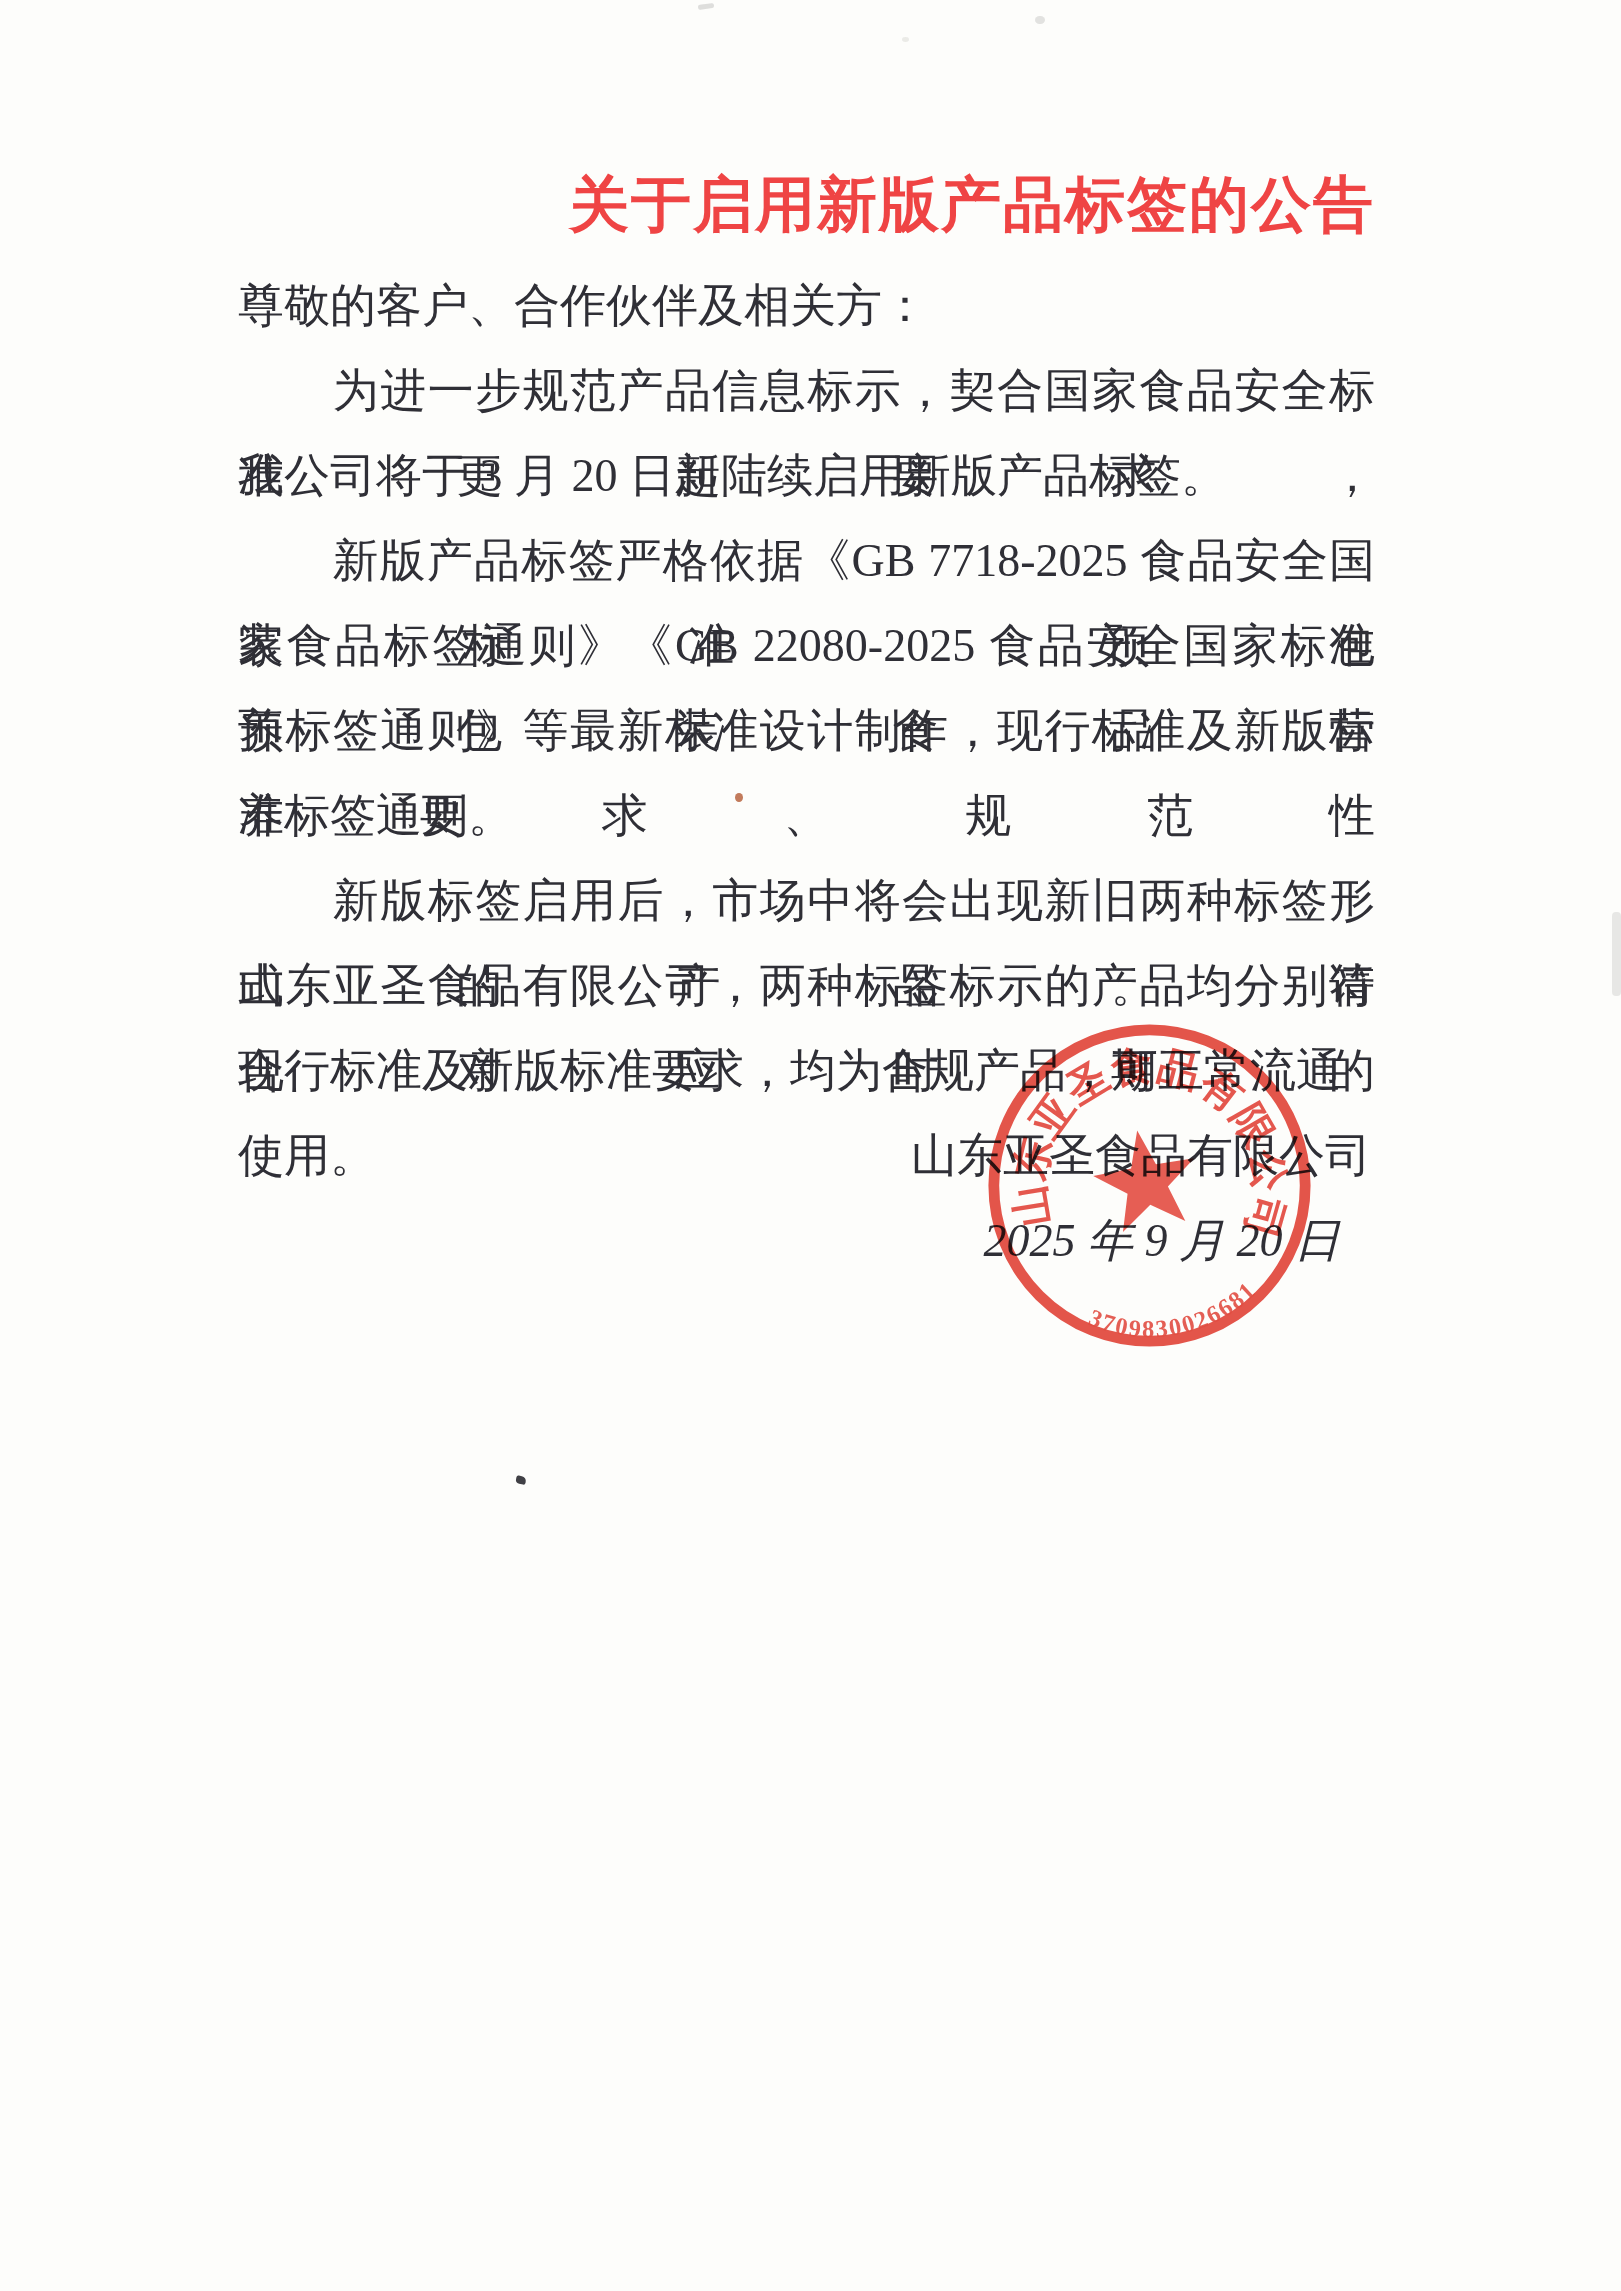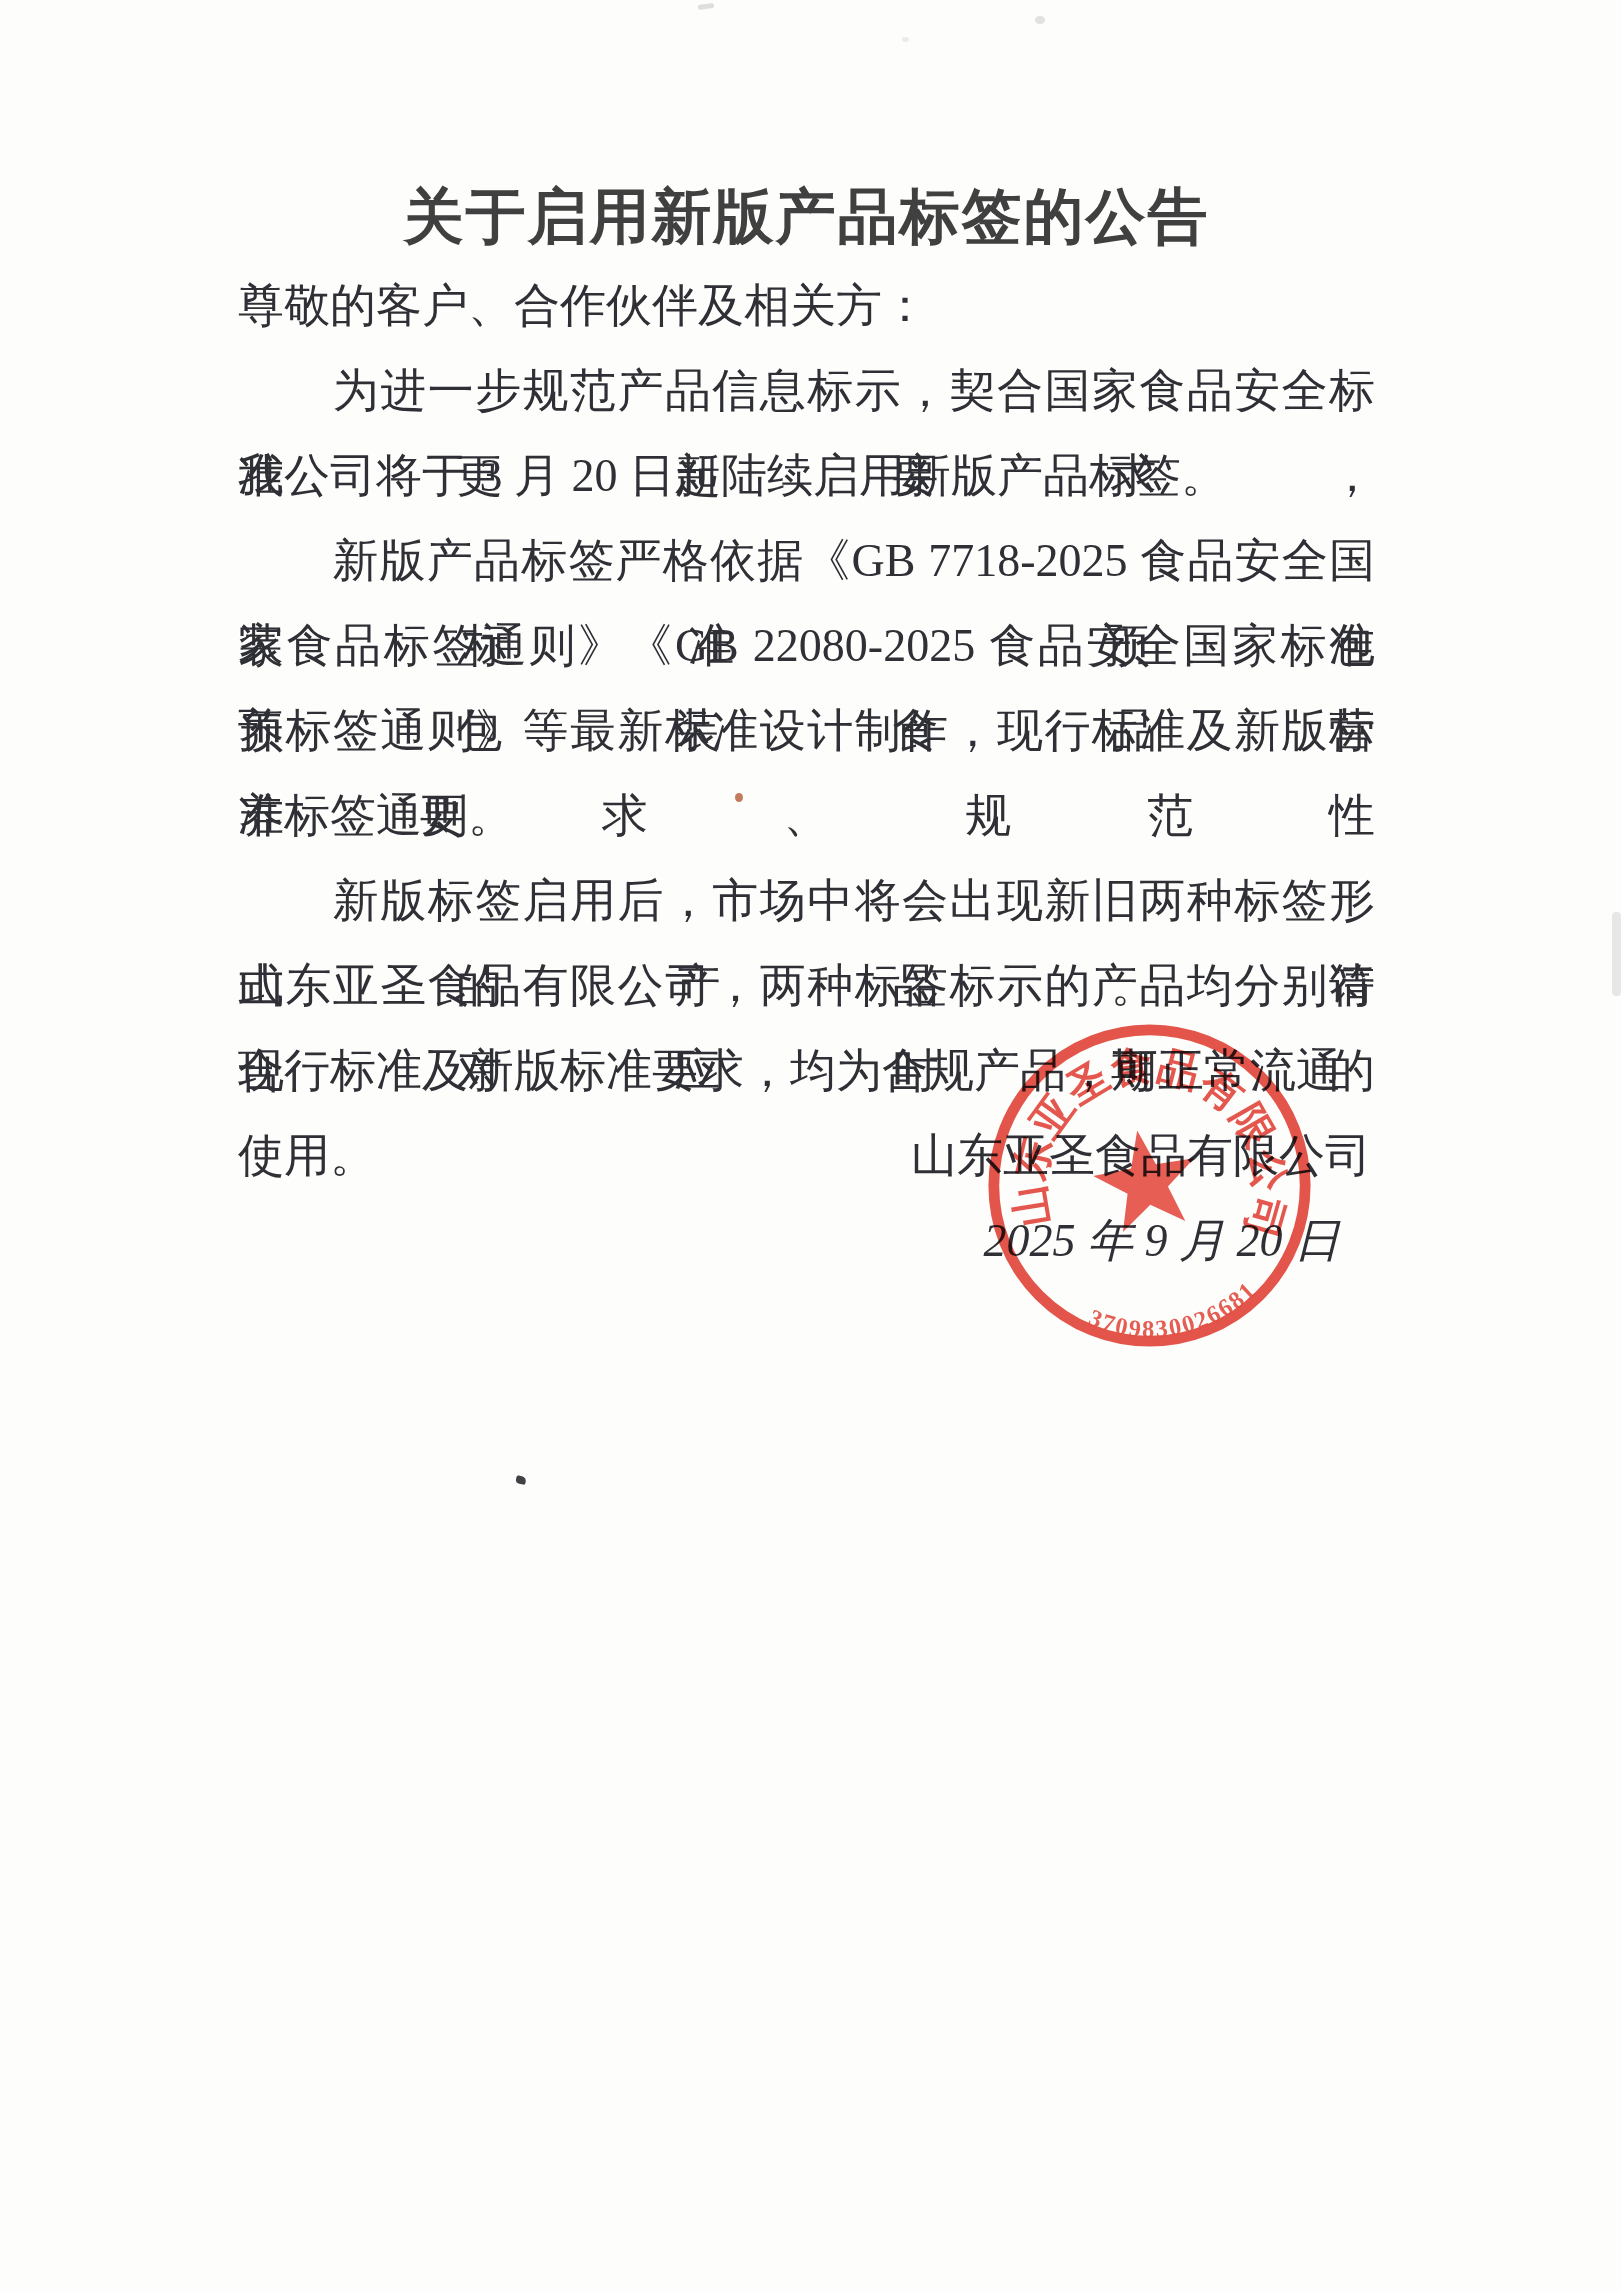--- a/index.html
+++ b/index.html
@@ -5,25 +5,25 @@
   html,body{margin:0;padding:0;background:#e8e8e8;}
   .page{
     position:relative;
     width:1621px;height:2292px;
     background:#fdfdfb;
     overflow:hidden;
     font-family:"Liberation Serif","DejaVu Serif",serif;
     color:#2f2f36;
   }
   .title{
-    position:absolute;top:172px;left:238px;width:1137px;
-    text-align:center;
+    position:absolute;top:160px;left:238px;width:1137px;
+    text-align:right;
     font-family:"Liberation Sans","DejaVu Sans",sans-serif;
     font-weight:700;font-size:60px;line-height:90px;letter-spacing:2px;
-    color:#404040;
+    color:#ef4444;
   }
   .body{
     position:absolute;top:263px;left:238px;width:1137px;
     font-size:46px;
   }
   .line{
     height:85px;line-height:85px;
     text-align:left;
     white-space:normal;
   }

